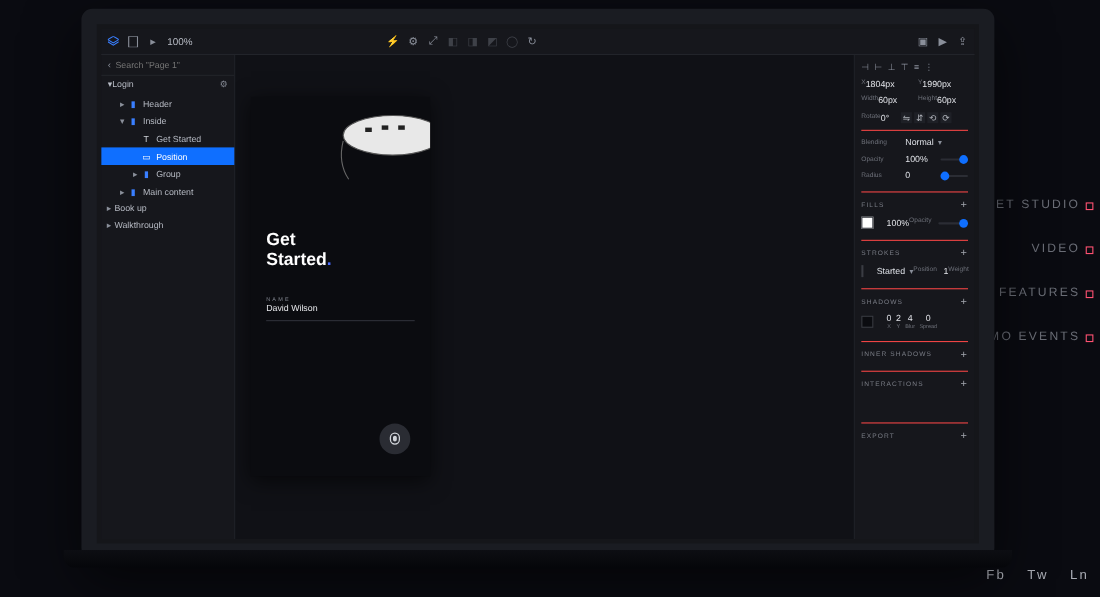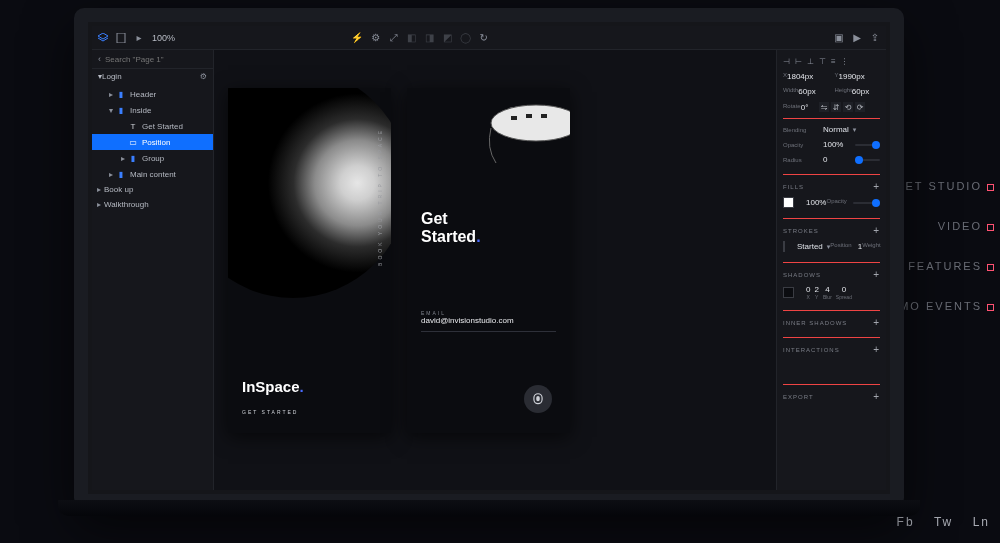--- a/index.html
+++ b/index.html
@@ -215,42 +215,36 @@
               <span>Book up</span>
             </div>
         <div class="node l0" data-name="tree-node-walkthrough">
               <span class="toggle">▸</span>
               <span>Walkthrough</span>
             </div>
       </div>
     </div>
 
     <div class="canvas" data-name="canvas">
-      <div class="artboard ab1" data-name="artboard-login">
-        <div class="moon" data-name="moon-graphic"></div>
-        <div class="vtext" data-name="vertical-tagline">BOOK YOUR TRIP TO SPACE</div>
-        <div class="title1" data-name="app-title">InSpace</div>
-        <div class="sub1" data-name="cta-label">GET STARTED</div>
-      </div>
 
       <div class="artboard ab2" data-name="artboard-getstarted">
         <div class="ship" data-name="spacecraft-graphic">
           <svg viewBox="0 0 120 110">
                 <ellipse cx="80" cy="35" rx="45" ry="18" fill="#e8e8e8"></ellipse>
                 <ellipse cx="80" cy="35" rx="45" ry="18" fill="none" stroke="#555" stroke-width="1"></ellipse>
                 <rect x="55" y="28" width="6" height="4" fill="#222"></rect>
                 <rect x="70" y="26" width="6" height="4" fill="#222"></rect>
                 <rect x="85" y="26" width="6" height="4" fill="#222"></rect>
                 <path d="M35 40 Q30 60 40 75" stroke="#666" stroke-width="1" fill="none"></path>
               </svg>
         </div>
         <div class="title2" data-name="screen-title"><span>Get</span><br><span>Started</span></div>
-        <div class="field f2">
-          <div class="lbl" data-name="email-label">EMAIL</div>
-          <div class="val" data-name="email-value">david@invisionstudio.com</div>
+        <div class="field f1">
+          <div class="lbl" data-name="name-label">NAME</div>
+          <div class="val" data-name="name-value">David Wilson</div>
           <div class="line"></div>
         </div>
         <div class="touch" data-name="fingerprint-button">
           <svg viewBox="0 0 24 24">
                 <path d="M12 2a8 8 0 00-8 8v3a8 8 0 0016 0v-3a8 8 0 00-8-8zm0 2a6 6 0 016 6v3a6 6 0 01-12 0v-3a6 6 0 016-6zm0 3a3 3 0 00-3 3v3a3 3 0 006 0v-3a3 3 0 00-3-3z"></path>
               </svg>
         </div>
       </div>
 
     </div>

